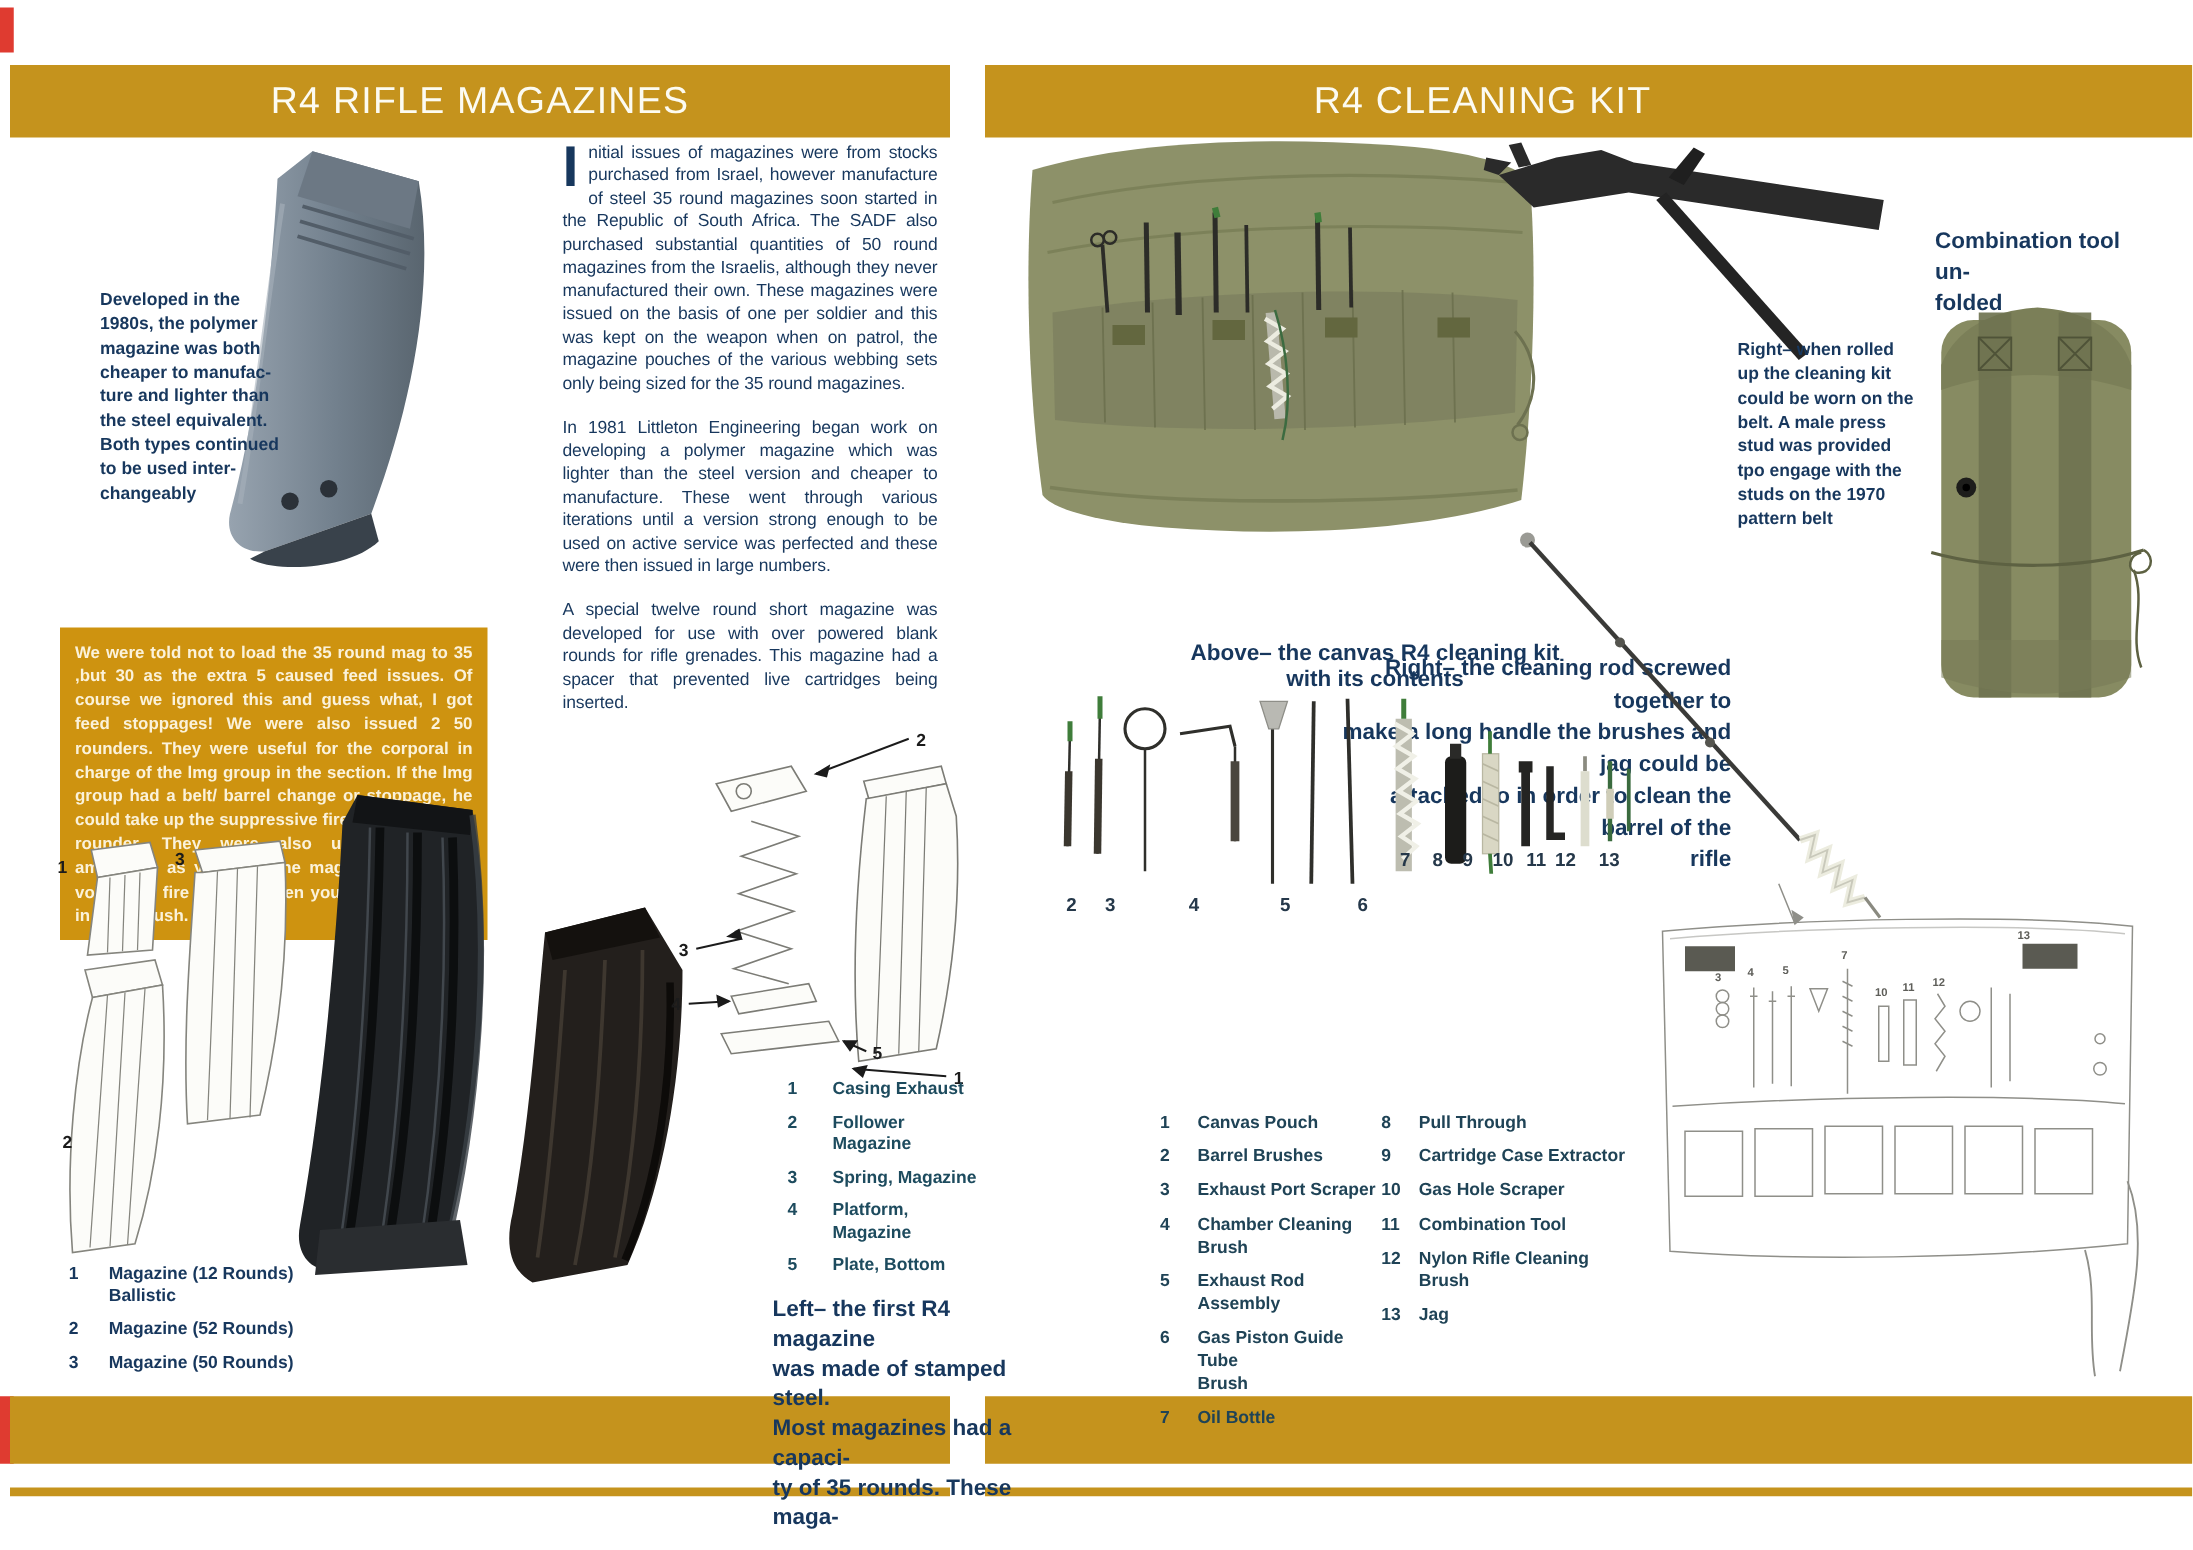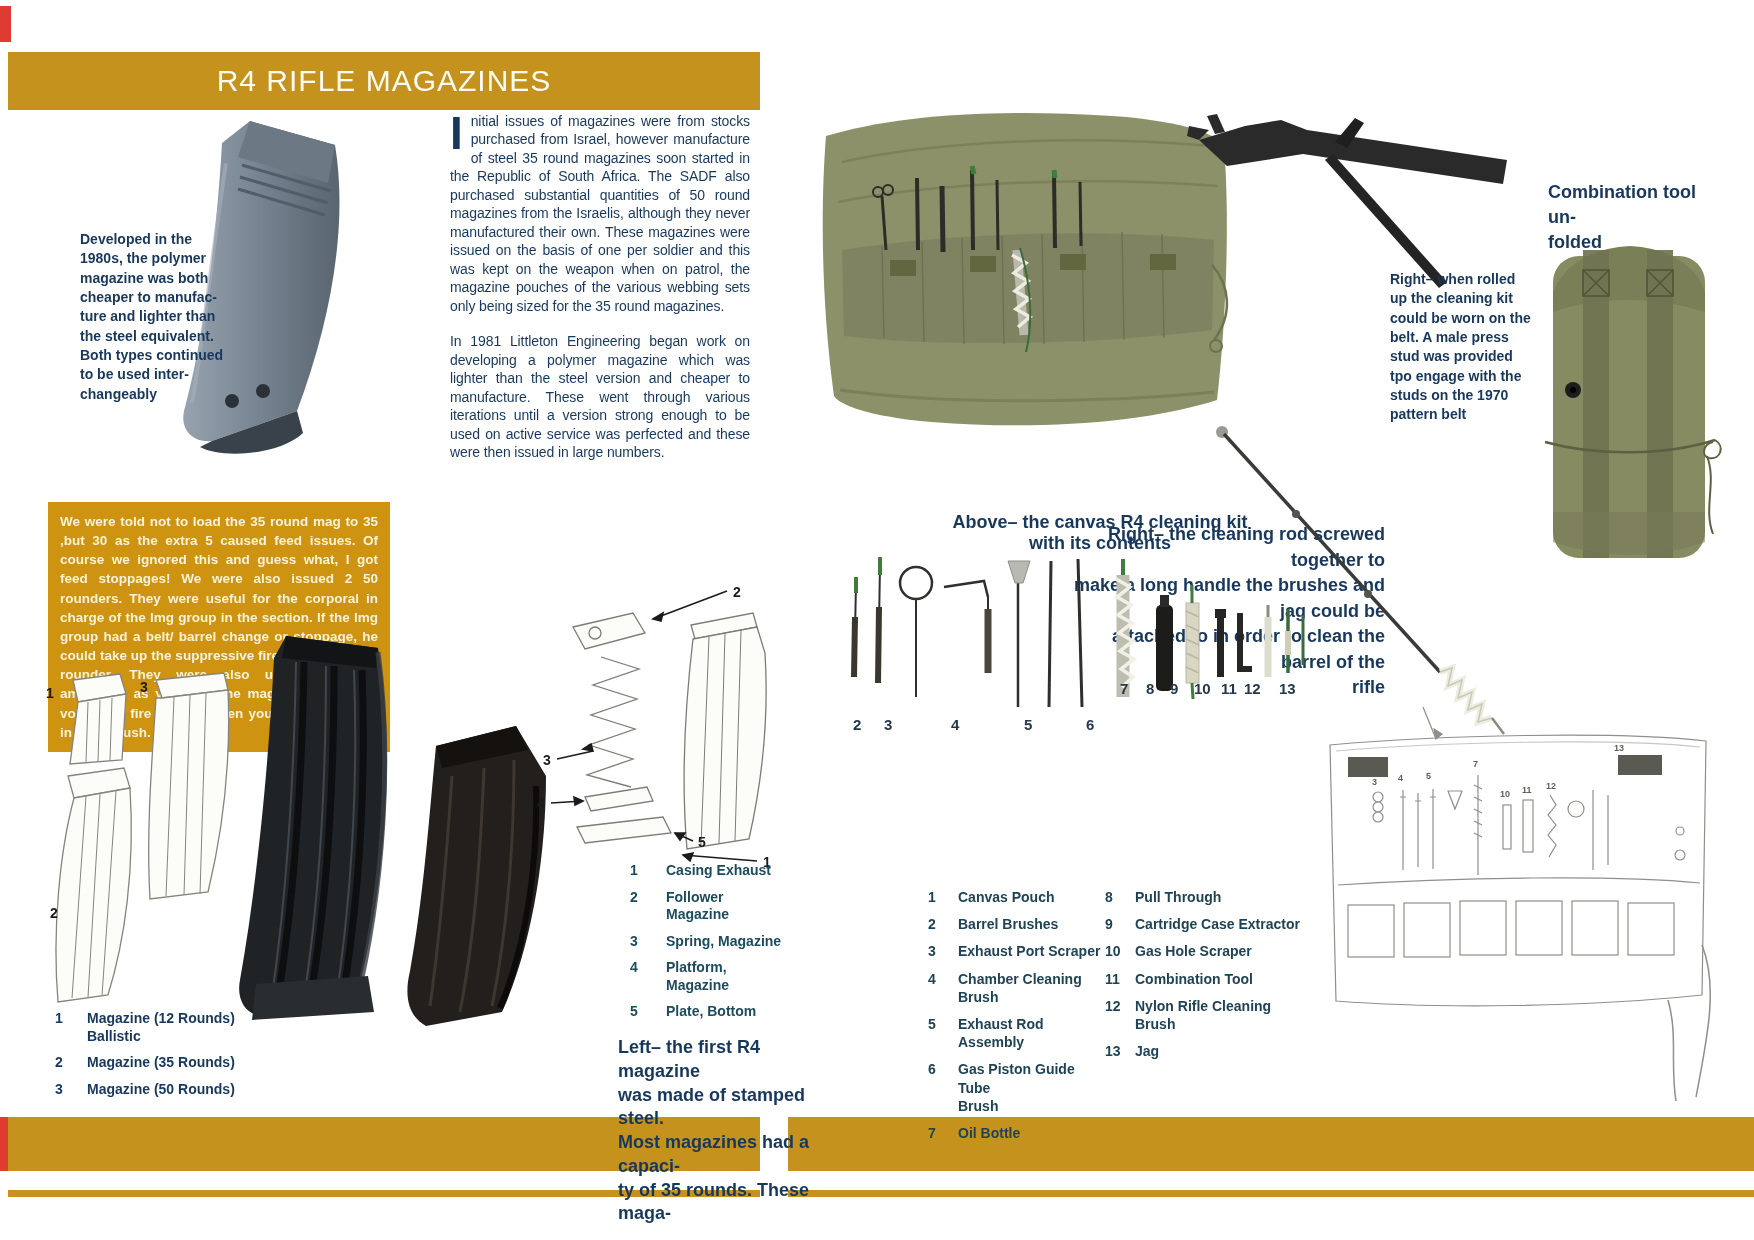--- a/index.html
+++ b/index.html
@@ -28,20 +28,23 @@
 <body>
 
 <div id="spread">
 
   <div class="abs" style="left:0;top:6px;width:11px;height:36px;background:#DF3B30;"></div>
   <div class="abs" style="left:0;top:1117px;width:11px;height:54px;background:#DF3B30;"></div>
 
   <div class="abs bar hdr" style="left:8px;top:52px;width:752px;height:58px;">
     <span>R4 RIFLE MAGAZINES</span>
   </div>
+  <div class="abs bar hdr" style="left:788px;top:52px;width:966px;height:58px;padding-right:170px;box-sizing:border-box;">
+    <span>R4 CLEANING KIT</span>
+  </div>
 
   <div class="abs bar" style="left:8px;top:1117px;width:752px;height:54px;"></div>
   <div class="abs bar" style="left:788px;top:1117px;width:966px;height:54px;"></div>
   <div class="abs bar" style="left:8px;top:1190px;width:752px;height:7px;"></div>
   <div class="abs bar" style="left:788px;top:1190px;width:966px;height:7px;"></div>
 
   <svg class="abs" style="left:100px;top:103px;" width="295" height="355" viewBox="0 0 295 355">
     <defs>
       <linearGradient id="pm" x1="0" y1="0" x2="1" y2="0">
         <stop offset="0" stop-color="#97A3AF"></stop>
@@ -64,20 +67,21 @@
 cheaper to manufac-
 ture and lighter than
 the steel equivalent.
 Both types continued
 to be used inter-
 changeably</div>
 
   <div class="abs body-col" style="left:450px;top:112px;width:300px;">
     <p><span class="dropcap">I</span><span>nitial issues of magazines were from stocks purchased from Israel, however manufacture of steel 35 round magazines soon started in the Republic of South Africa. The SADF also purchased substantial quantities of 50 round magazines from the Israelis, although they never manufactured their own. These magazines were issued on the basis of one per soldier and this was kept on the weapon when on patrol, the magazine pouches of the various webbing sets only being sized for the 35 round magazines.</span></p>
     <p>In 1981 Littleton Engineering began work on developing a polymer magazine which was lighter than the steel version and cheaper to manufacture. These went through various iterations until a version strong enough to be used on active service was perfected and these were then issued in large numbers.</p>
+    <p>A special twelve round short magazine was developed for use with over powered blank rounds for rifle grenades. This magazine had a spacer that prevented live cartridges being inserted.</p>
   </div>
 
   <div class="abs gold-note" style="left:48px;top:502px;width:342px;box-sizing:border-box;">We were told not to load the 35 round mag to 35 ,but 30 as the extra 5 caused feed issues. Of course we ignored this and guess what, I got feed stoppages! We were also issued 2 50 rounders. They were useful for the corporal in charge of the lmg group in the section. If the lmg group had a belt/ barrel change or stoppage, he could take up the suppressive fire slack with a 50 rounder. They were also used in laying ambushes as your 1st line mag to achieve the volume of fire needed when you engage contact in an ambush.</div>
 
   <svg class="abs" style="left:28px;top:668px;" width="212" height="345" viewBox="0 0 212 345">
     <g stroke="#85857E" stroke-width="1.3" fill="#FCFCF9">
       <path d="M45,12 L92,6 L98,26 L50,34 Z"></path>
       <path d="M50,34 L98,26 L94,92 L42,96 Z"></path>
       <path d="M60,34 L58,94 M72,32 L70,93 M84,30 L82,92" fill="none" stroke-width="1"></path>
       <path d="M128,12 L196,5 L200,22 L134,30 Z"></path>
@@ -166,21 +170,21 @@
   </div>
 
   <div class="abs" style="left:55px;top:1010px;width:240px;">
     <div class="lrow" style="color:#17375D;">
         <span class="n" style="flex-basis:32px;">1</span>
         <span class="preline">Magazine (12 Rounds)
 Ballistic</span>
       </div>
     <div class="lrow" style="color:#17375D;">
         <span class="n" style="flex-basis:32px;">2</span>
-        <span>Magazine (35 Rounds)</span>
+        <span>Magazine (52 Rounds)</span>
       </div>
     <div class="lrow" style="color:#17375D;">
         <span class="n" style="flex-basis:32px;">3</span>
         <span>Magazine (50 Rounds)</span>
       </div>
   </div>
 
   <div class="abs cap preline" style="left:618px;top:1036px;width:195px;line-height:1.32;">Left– the first R4 magazine
 was made of stamped steel.
 Most magazines had a capaci-

